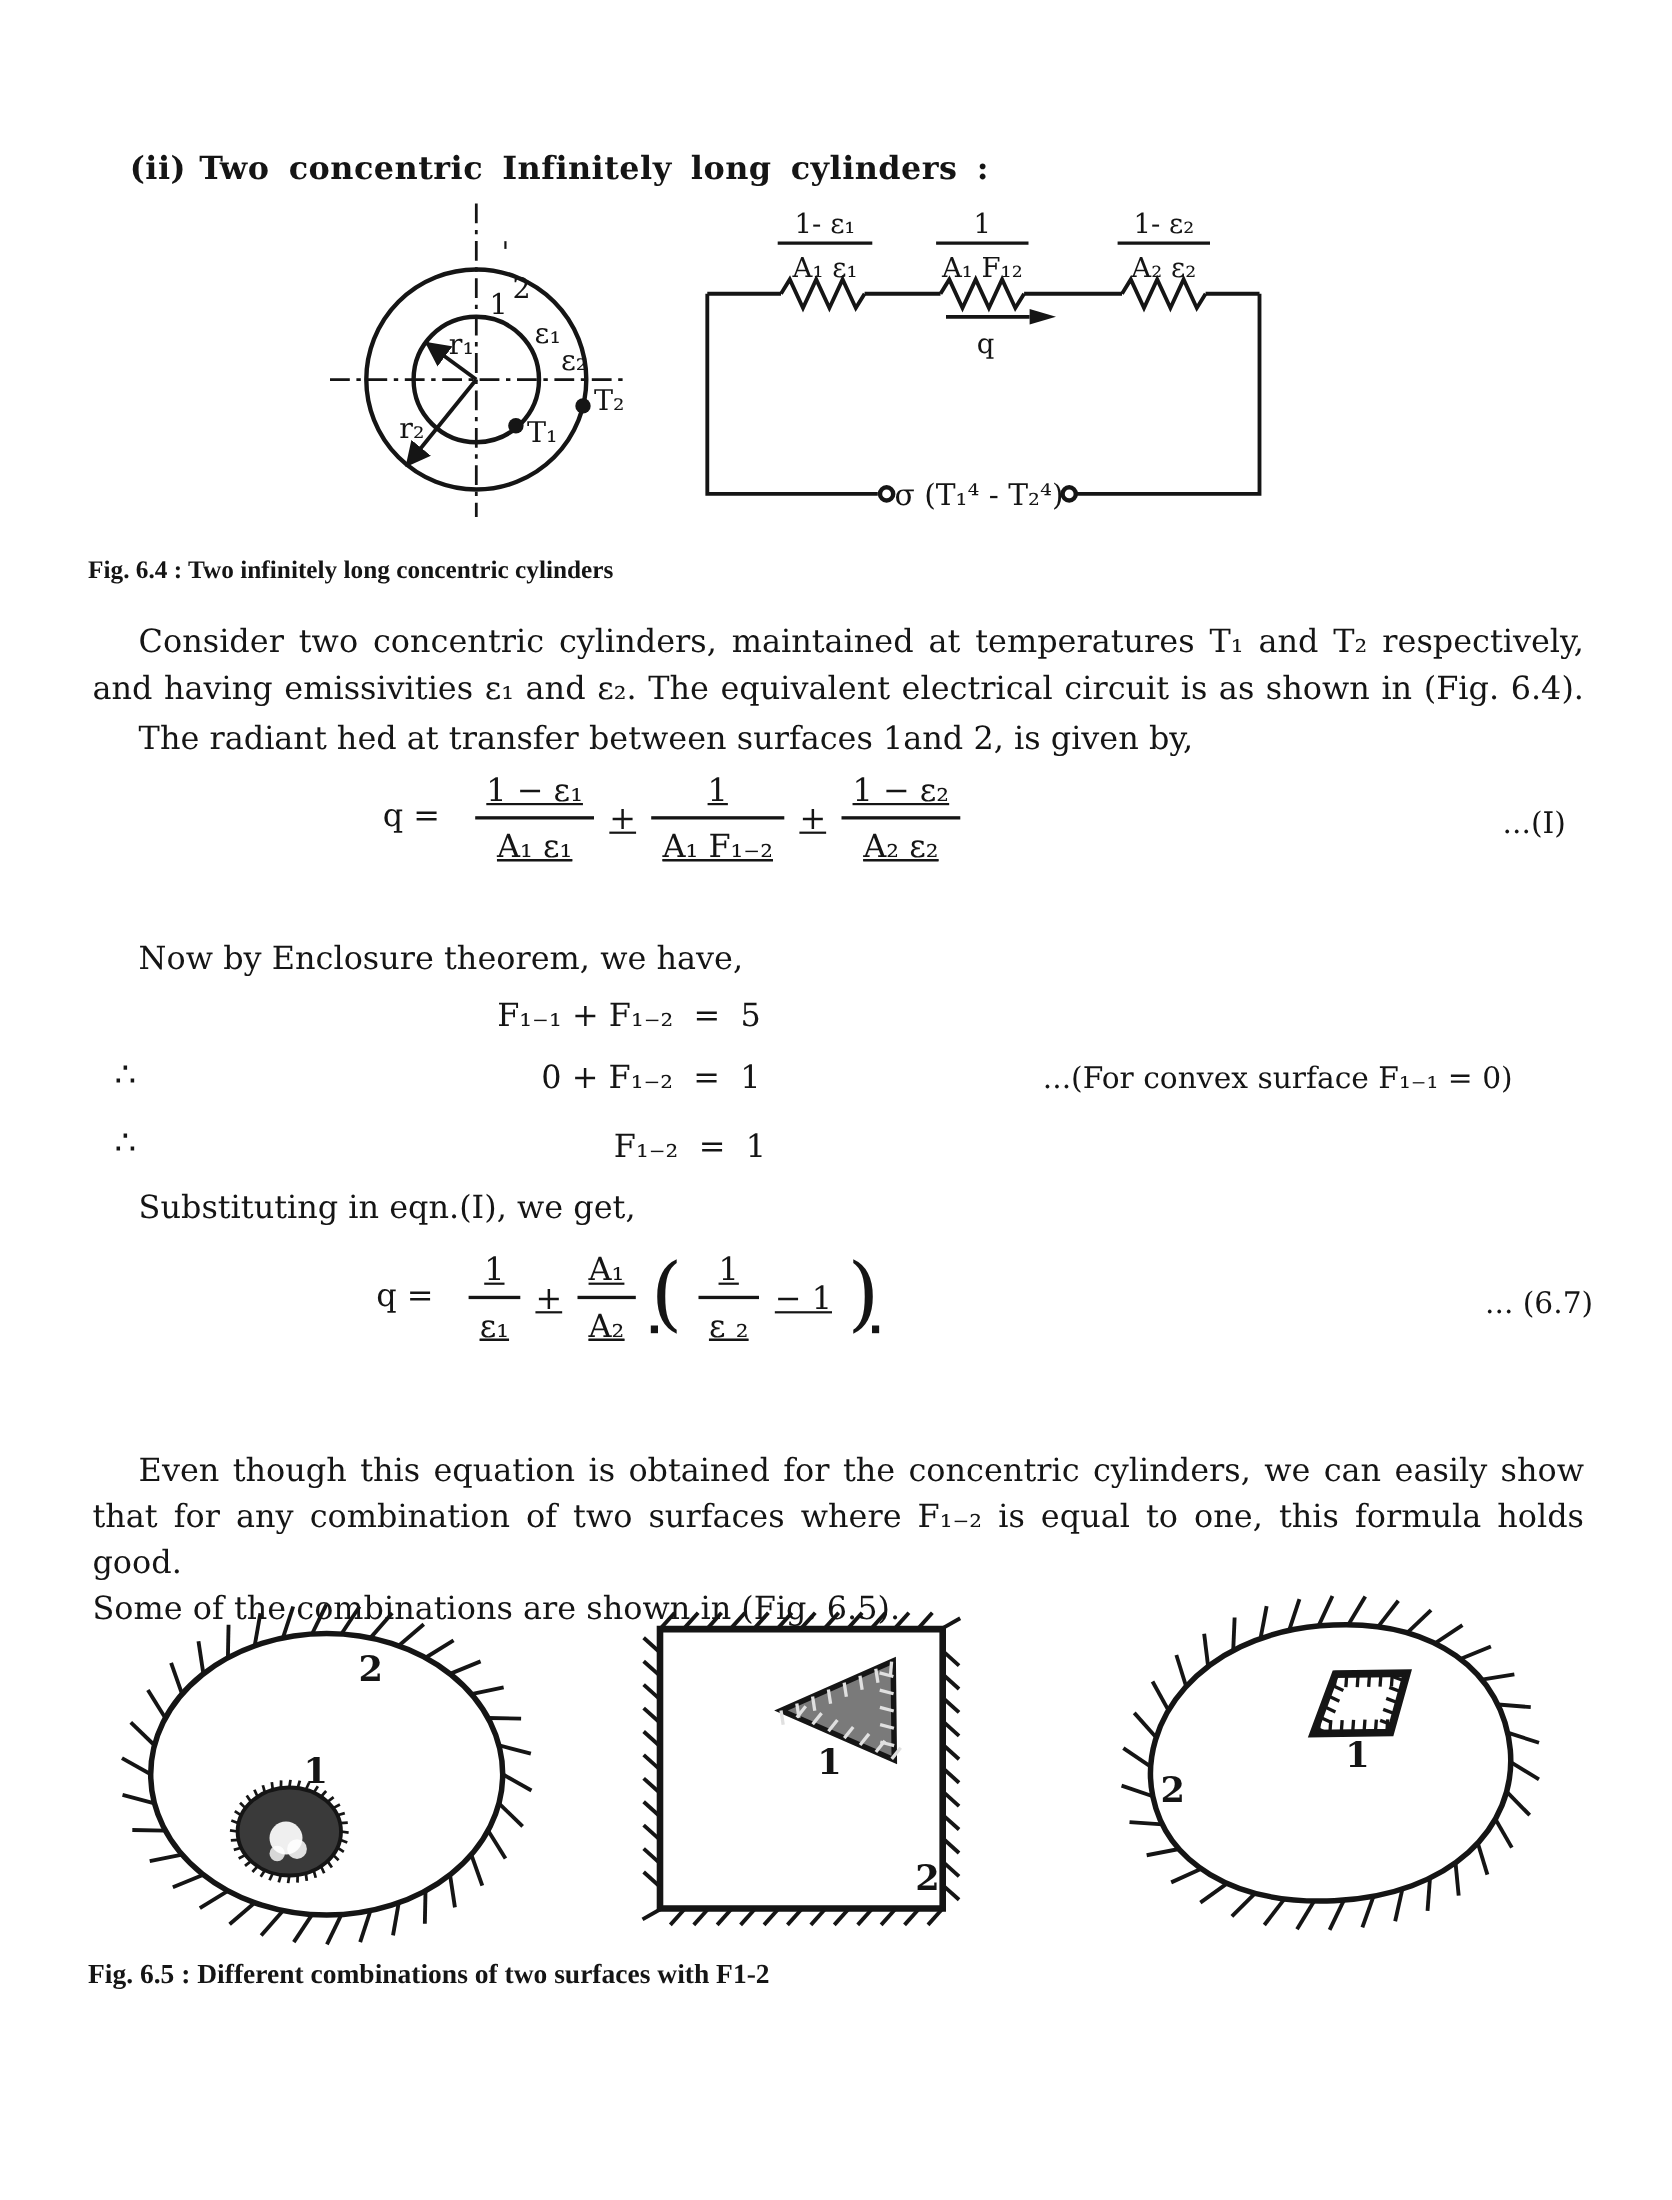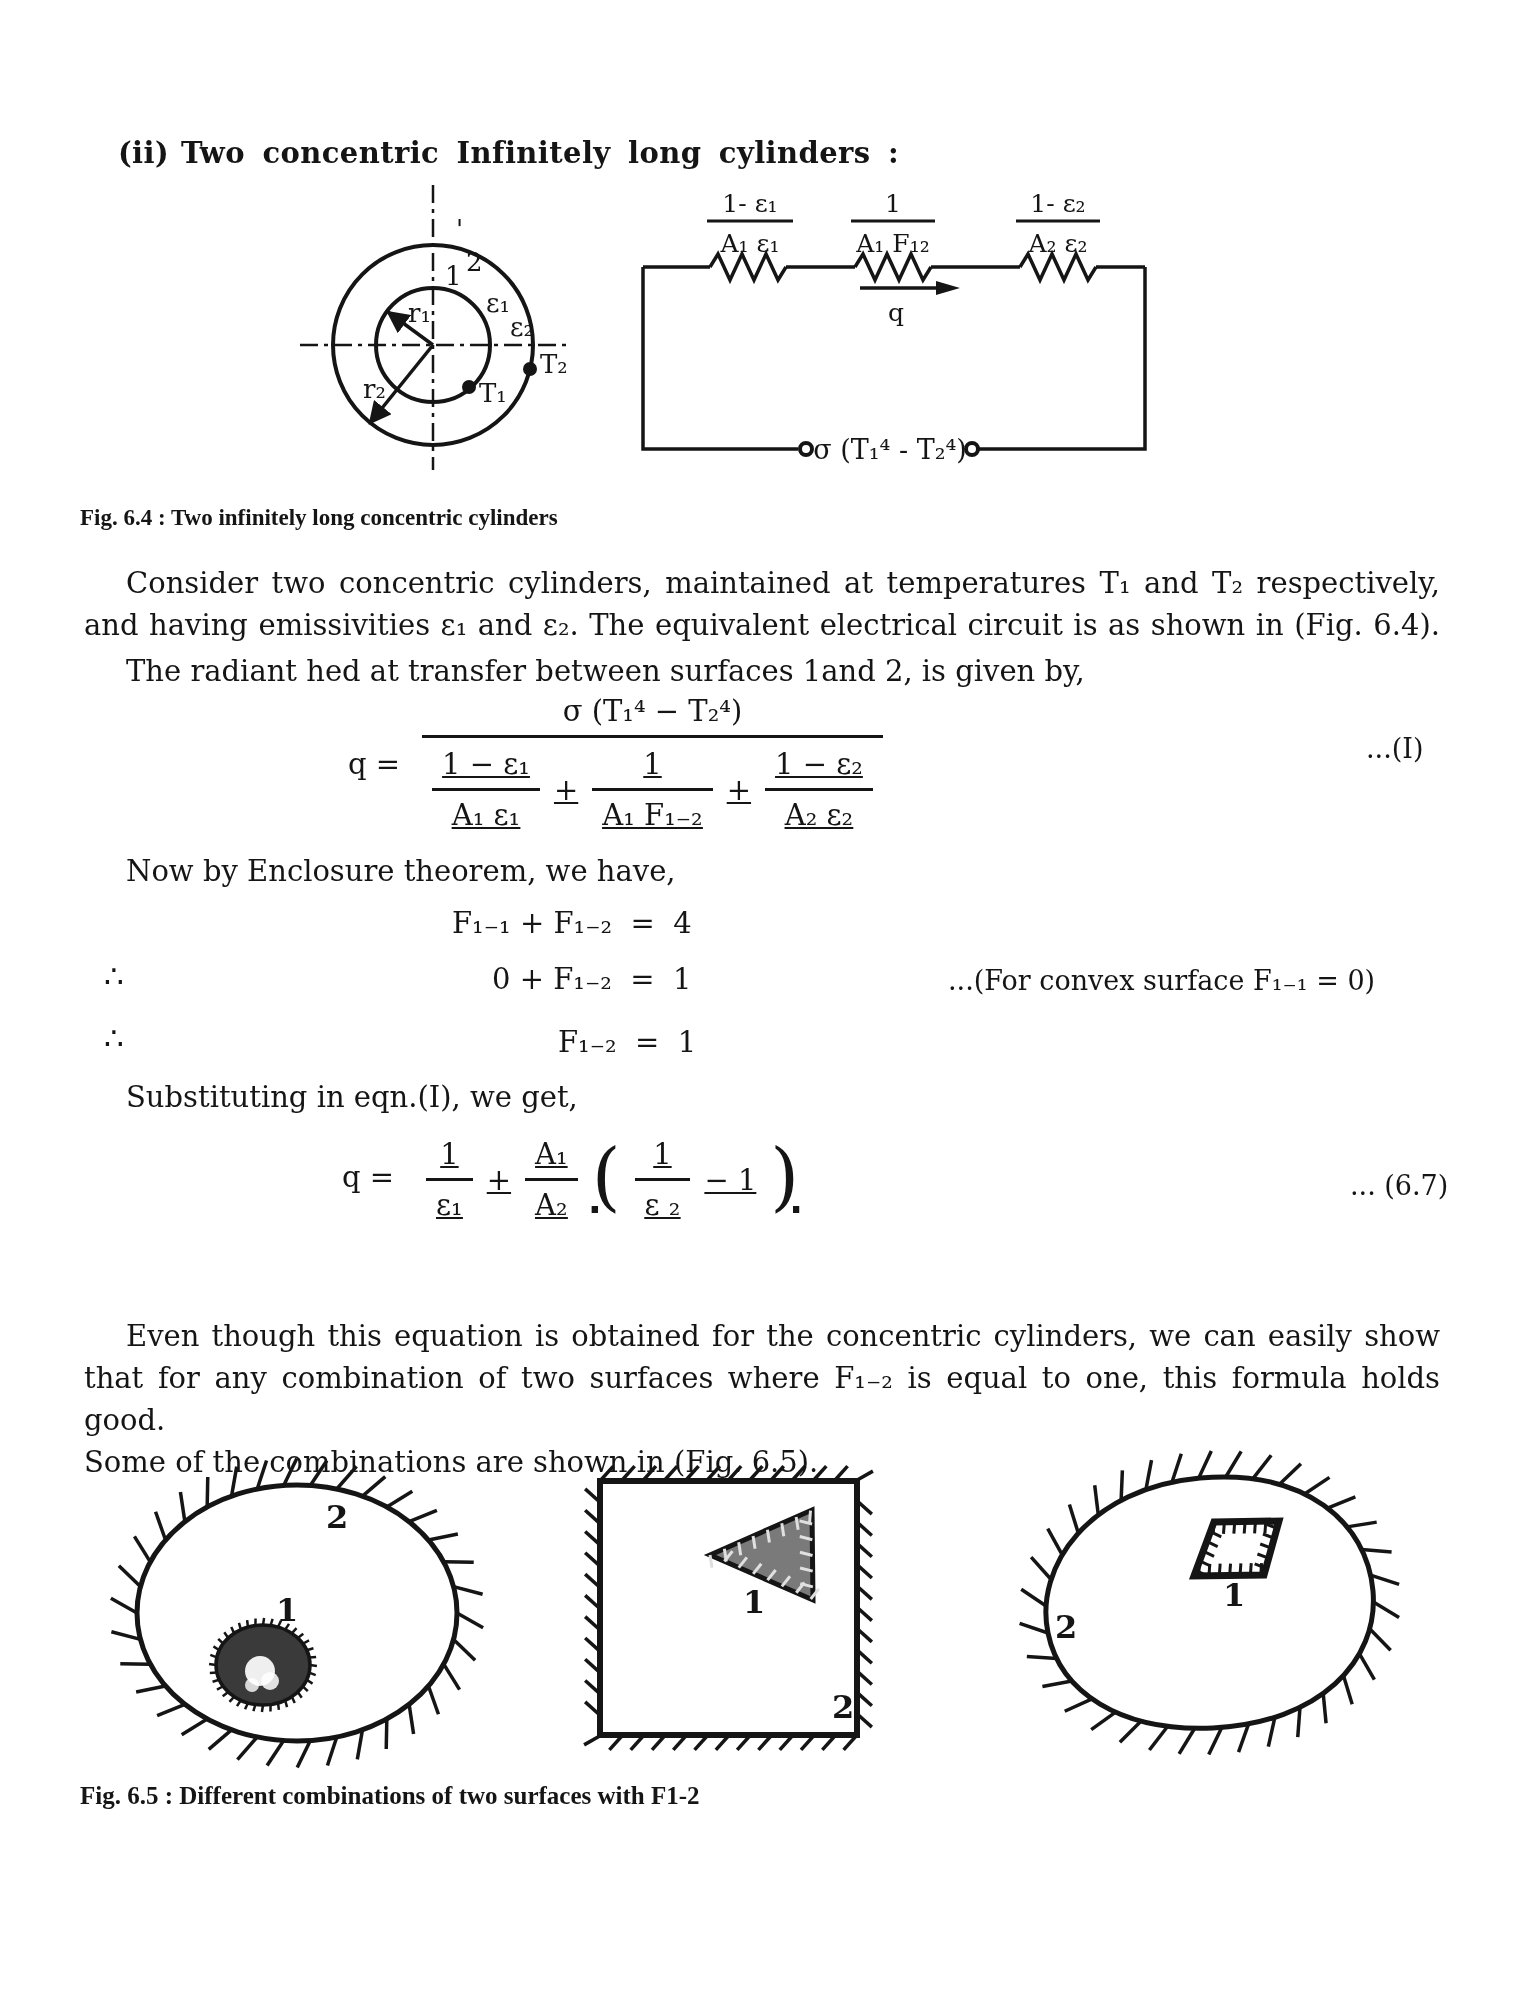--- a/index.html
+++ b/index.html
@@ -109,21 +109,20 @@
 
   <div class="abs pwrap para" style="top:562px;">
     <div class="jline indent">Consider two concentric cylinders, maintained at temperatures T₁ and T₂ respectively,</div>
     <div class="jline">and having emissivities  ε₁ and ε₂. The equivalent electrical circuit is as shown in (Fig. 6.4).</div>
   </div>
   <div class="abs para" style="left:126px;top:650px;">The radiant hed at transfer between surfaces 1and 2, is given by,</div>
 
   <div class="abs equation" style="left:348px;top:692px;">
     <span class="lhs">q =</span>
     <span class="frac">
-      <span class="top">σ (T₁⁴ − T₂⁴)</span>
       <span class="bot fracrow">
         <span class="frac">
           <span class="top">1 − ε₁</span>
           <span class="bot">A₁ ε₁</span>
         </span>
         <span class="op">+</span>
         <span class="frac">
           <span class="top">1</span>
           <span class="bot">A₁ F₁₋₂</span>
         </span>
@@ -131,21 +130,21 @@
         <span class="frac">
           <span class="top">1 − ε₂</span>
           <span class="bot">A₂ ε₂</span>
         </span>
       </span>
     </span>
   </div>
   <div class="abs eqtag" style="left:1366px;top:733px;">...(I)</div>
 
   <div class="abs para" style="left:126px;top:850px;">Now by Enclosure theorem, we have,</div>
-  <div class="abs mline" style="left:452px;top:906px;">F₁₋₁ + F₁₋₂  =  4</div>
+  <div class="abs mline" style="left:452px;top:906px;">F₁₋₁ + F₁₋₂  =  5</div>
   <div class="abs thf" style="left:104px;top:958px;">∴</div>
   <div class="abs mline" style="left:492px;top:962px;">0 + F₁₋₂  =  1</div>
   <div class="abs note" style="left:948px;top:965px;">...(For convex surface F₁₋₁ = 0)</div>
   <div class="abs thf" style="left:104px;top:1020px;">∴</div>
   <div class="abs mline" style="left:558px;top:1025px;">F₁₋₂  =  1</div>
   <div class="abs para" style="left:126px;top:1076px;">Substituting in eqn.(I), we get,</div>
 
   <div class="abs equation" style="left:342px;top:1128px;">
     <span class="lhs">q =</span>
     <span class="frac">

